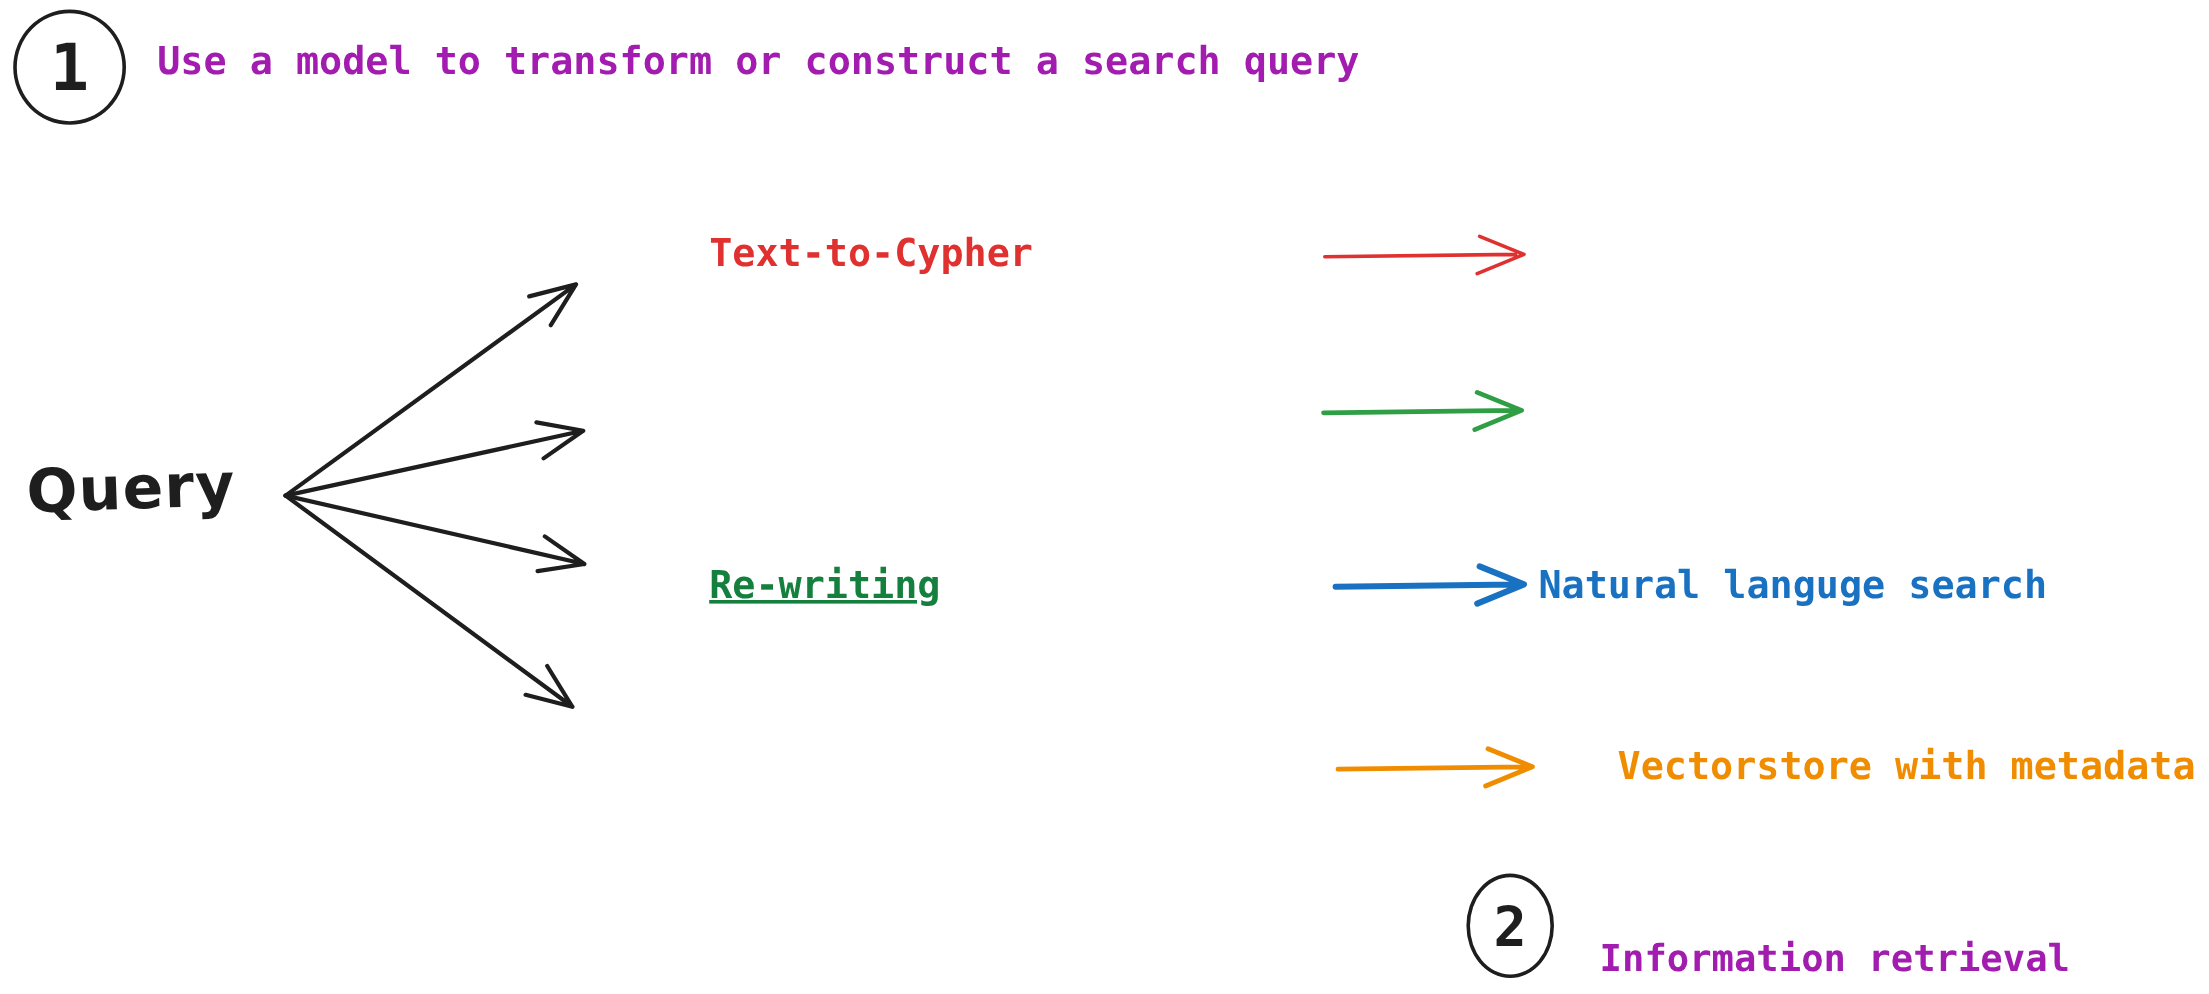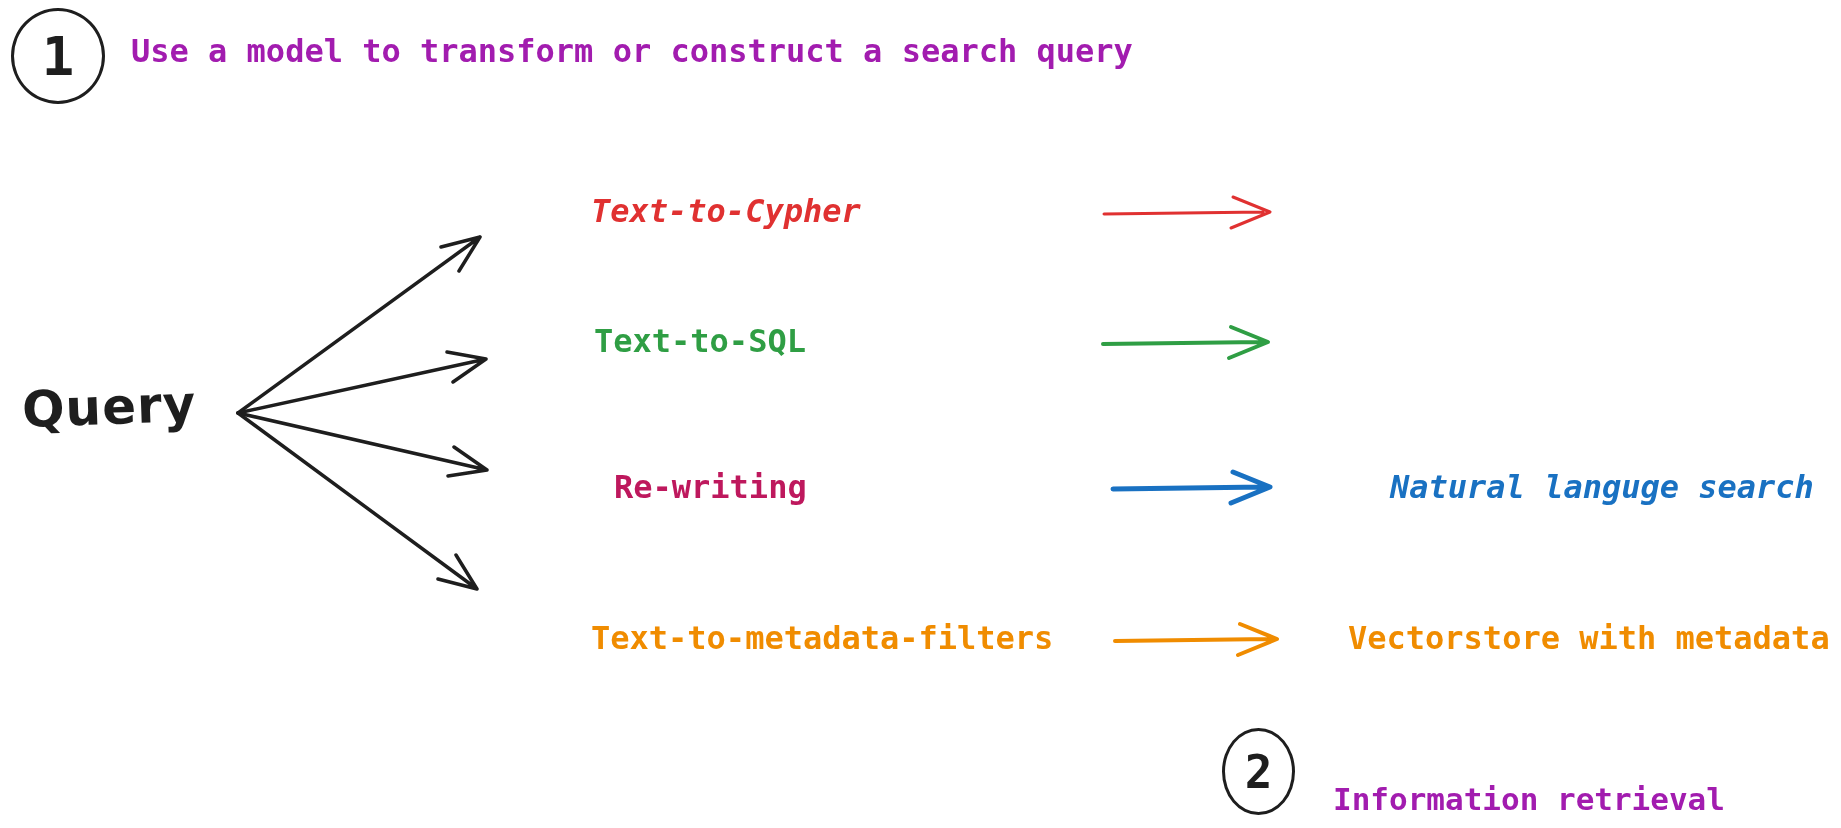--- a/index.html
+++ b/index.html
@@ -70,26 +70,24 @@
       <path d="M1103 344 L1261 342 M1231 327 L1268 342 L1229 358"></path>
     </g>
     <g fill="none" stroke-width="5" stroke-linecap="round" stroke-linejoin="round" stroke="#1971c2">
       <path d="M1113 489 L1263 487 M1233 472 L1270 487 L1231 503"></path>
     </g>
     <g fill="none" stroke-width="4" stroke-linecap="round" stroke-linejoin="round" stroke="#f08c00">
       <path d="M1115 641 L1270 639 M1240 624 L1277 639 L1238 655"></path>
     </g>
   </svg>
 
-  <div class="abs mono" style="left: 591px; top: 192px; color: rgb(224, 49, 49); font-style: italic;">Text-to-Cypher</div>
-  <div class="abs mono" style="left: 594px; top: 322px; color: rgb(47, 158, 68);">Text-to-SQL</div>
-  <div class="abs mono" style="left: 614px; top: 468px; color: #be185d;">Re-writing</div>
-  <div class="abs mono" style="left: 591px; top: 619px; color: rgb(240, 140, 0);">Text-to-metadata-filters</div>
+  <div class="abs mono" style="left: 591px; top: 192px; color: rgb(224, 49, 49);">Text-to-Cypher</div>
+  <div class="abs mono" style="left: 591px; top: 468px; color: #15803d; text-decoration: underline;">Re-writing</div>
 
-  <div class="abs mono" style="left: 1390px; top: 468px; color: rgb(25, 113, 194); font-style: italic;">Natural languge search</div>
+  <div class="abs mono" style="left: 1282px; top: 468px; color: rgb(25, 113, 194);">Natural languge search</div>
   <div class="abs mono" style="left: 1348px; top: 619px; color: rgb(240, 140, 0);">Vectorstore with metadata</div>
 
   <div id="badge2" class="badge">
     <span>2</span>
   </div>
   <div id="info-label" class="abs mono">Information retrieval</div>
 
 </div>
 
 </body></html>

